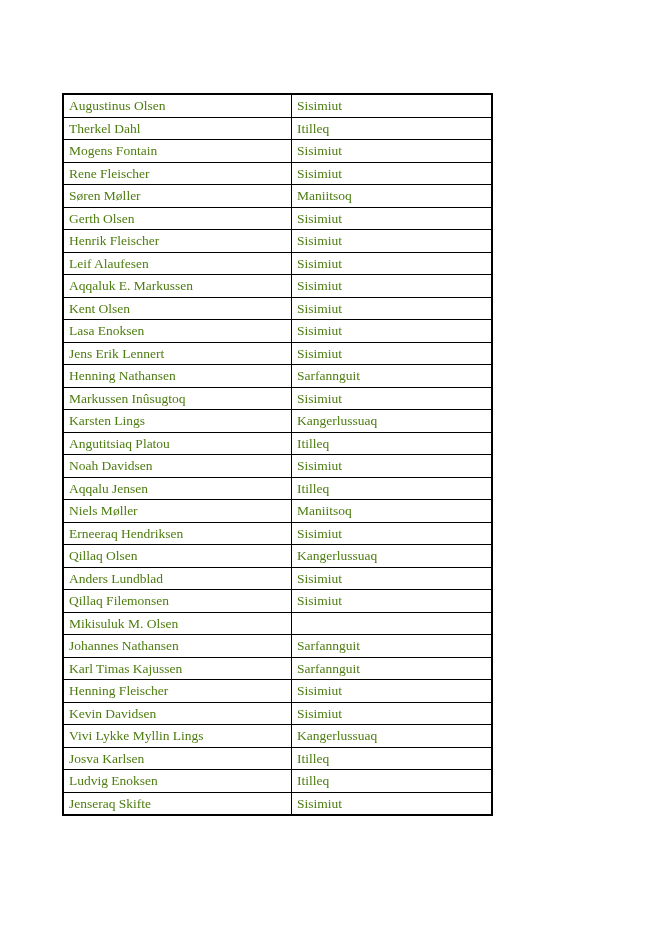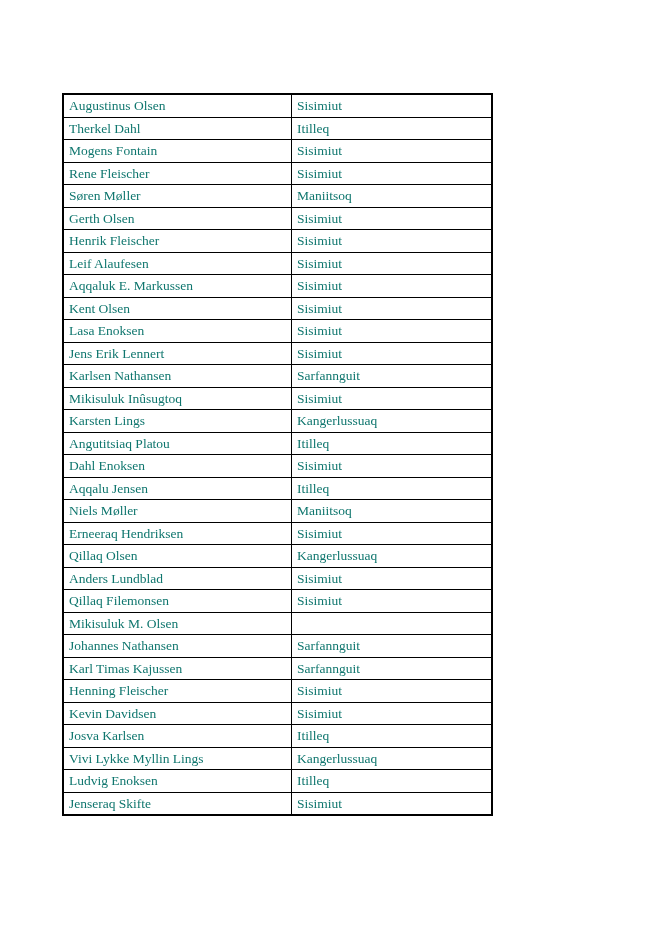--- a/index.html
+++ b/index.html
@@ -6,21 +6,21 @@
     margin: 0;
     padding: 0;
     background: #ffffff;
   }
   .page {
     position: relative;
     width: 670px;
     height: 947px;
     background: #ffffff;
     font-family: "Liberation Serif", "DejaVu Serif", serif;
-    color: #0f766e;
+    color: #4d7c0f;
     overflow: hidden;
   }
   table.doc-table {
     position: absolute;
     left: 62px;
     top: 93px;
     width: 408px;
     border-collapse: collapse;
     table-layout: fixed;
     border: 2px solid #000000;
@@ -86,37 +86,37 @@
         </tr>
         <tr>
           <td class="col-name">Lasa Enoksen</td>
           <td class="col-settlement">Sisimiut</td>
         </tr>
         <tr>
           <td class="col-name">Jens Erik Lennert</td>
           <td class="col-settlement">Sisimiut</td>
         </tr>
         <tr>
-          <td class="col-name">Karlsen Nathansen</td>
+          <td class="col-name">Henning Nathansen</td>
           <td class="col-settlement">Sarfannguit</td>
         </tr>
         <tr>
-          <td class="col-name">Mikisuluk Inûsugtoq</td>
+          <td class="col-name">Markussen Inûsugtoq</td>
           <td class="col-settlement">Sisimiut</td>
         </tr>
         <tr>
           <td class="col-name">Karsten Lings</td>
           <td class="col-settlement">Kangerlussuaq</td>
         </tr>
         <tr>
           <td class="col-name">Angutitsiaq Platou</td>
           <td class="col-settlement">Itilleq</td>
         </tr>
         <tr>
-          <td class="col-name">Dahl Enoksen</td>
+          <td class="col-name">Noah Davidsen</td>
           <td class="col-settlement">Sisimiut</td>
         </tr>
         <tr>
           <td class="col-name">Aqqalu Jensen</td>
           <td class="col-settlement">Itilleq</td>
         </tr>
         <tr>
           <td class="col-name">Niels Møller</td>
           <td class="col-settlement">Maniitsoq</td>
         </tr>
@@ -150,26 +150,26 @@
         </tr>
         <tr>
           <td class="col-name">Henning Fleischer</td>
           <td class="col-settlement">Sisimiut</td>
         </tr>
         <tr>
           <td class="col-name">Kevin Davidsen</td>
           <td class="col-settlement">Sisimiut</td>
         </tr>
         <tr>
+          <td class="col-name">Vivi Lykke Myllin Lings</td>
+          <td class="col-settlement">Kangerlussuaq</td>
+        </tr>
+        <tr>
           <td class="col-name">Josva Karlsen</td>
           <td class="col-settlement">Itilleq</td>
-        </tr>
-        <tr>
-          <td class="col-name">Vivi Lykke Myllin Lings</td>
-          <td class="col-settlement">Kangerlussuaq</td>
         </tr>
         <tr>
           <td class="col-name">Ludvig Enoksen</td>
           <td class="col-settlement">Itilleq</td>
         </tr>
         <tr>
           <td class="col-name">Jenseraq Skifte</td>
           <td class="col-settlement">Sisimiut</td>
         </tr>
       </tbody>

